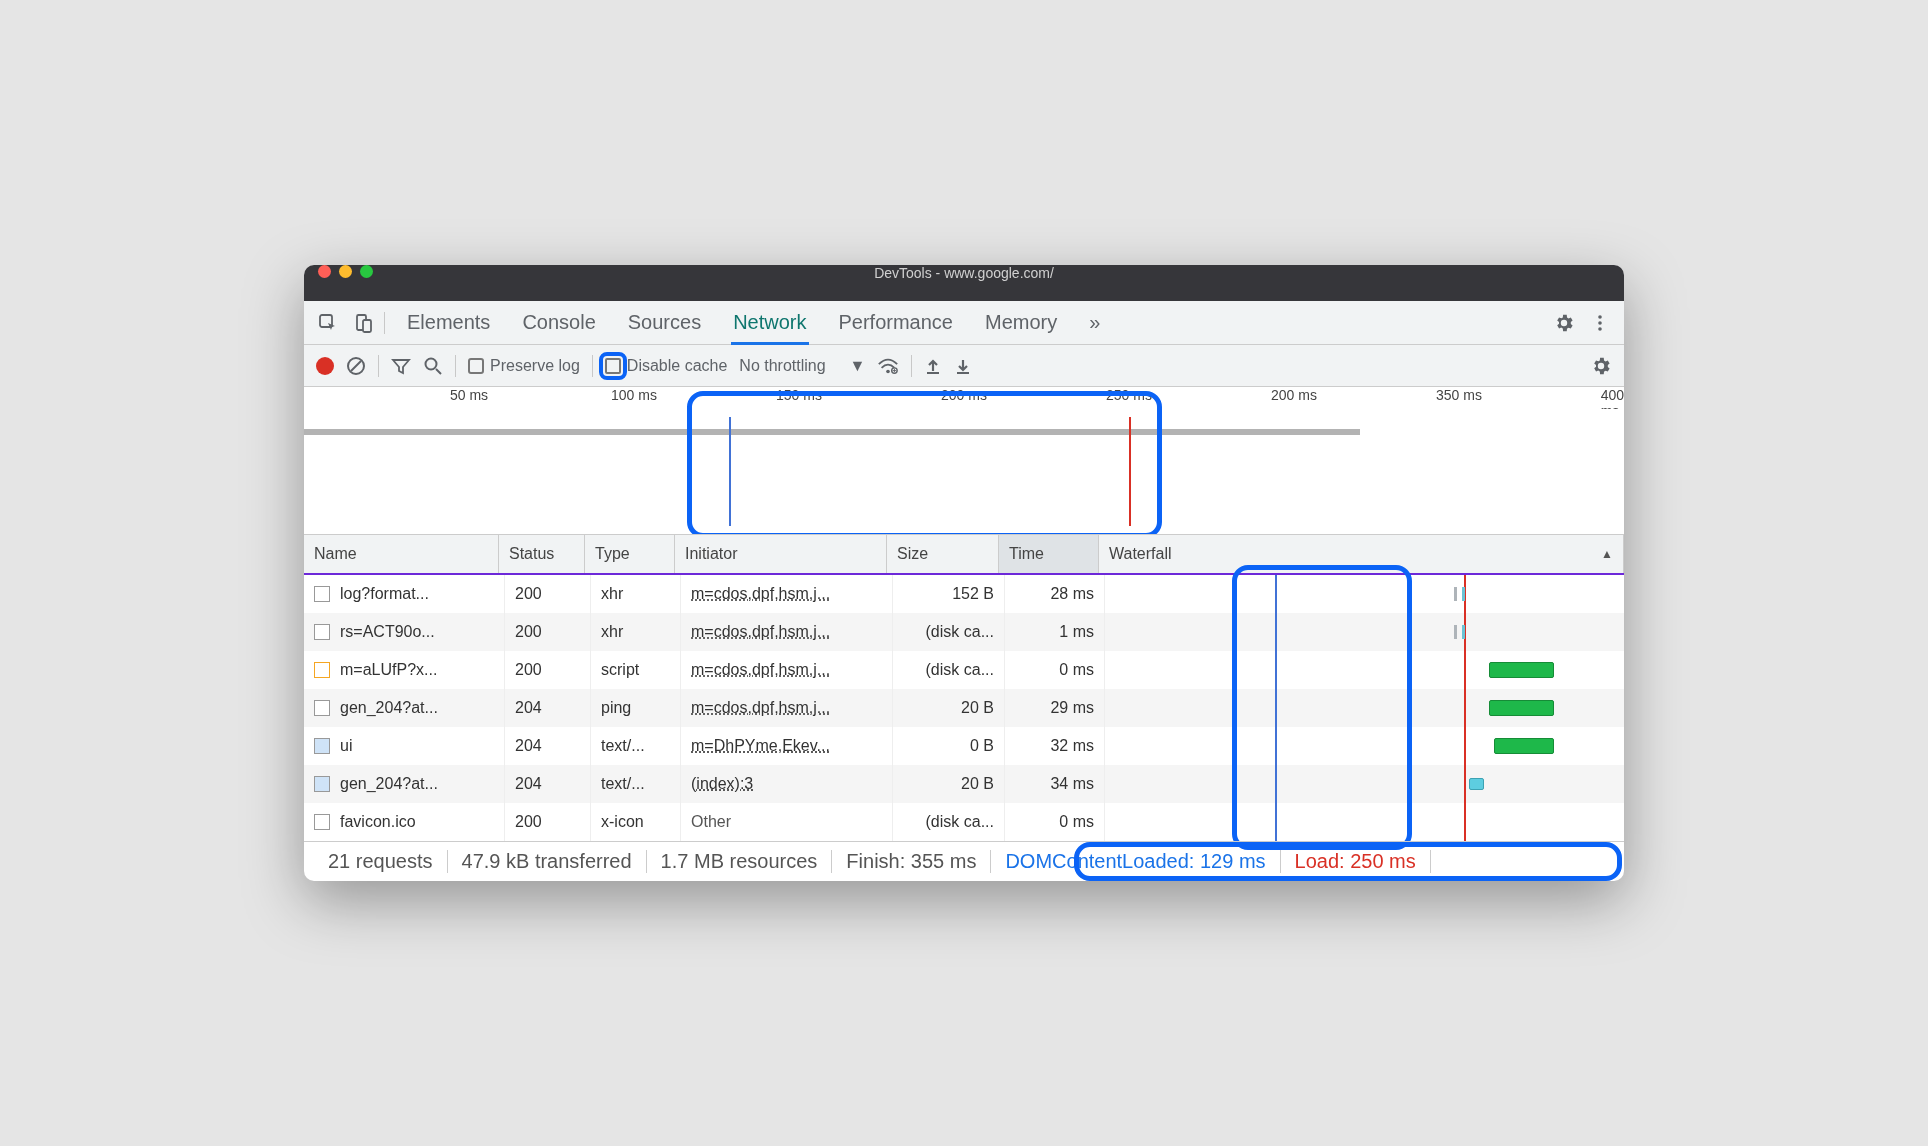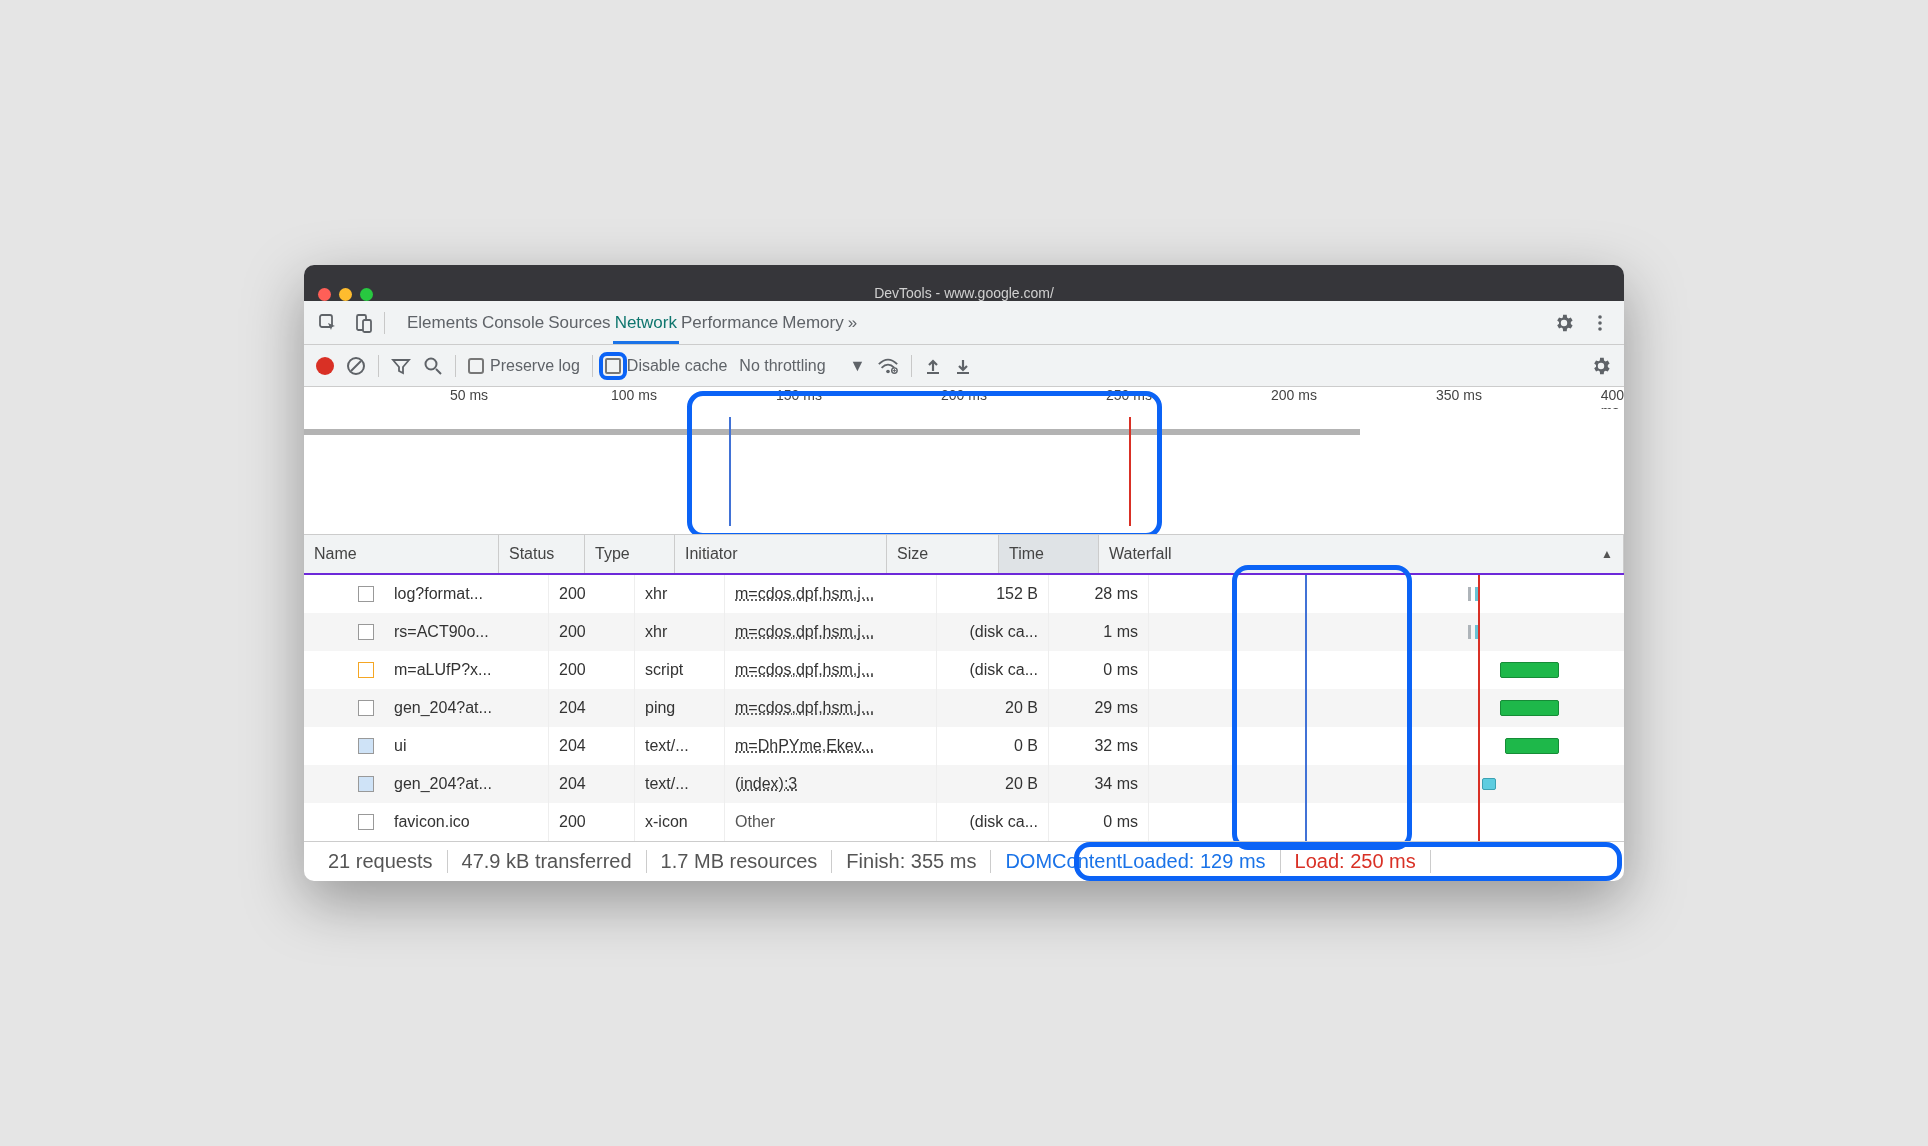--- a/index.html
+++ b/index.html
@@ -16,39 +16,39 @@
   width: 1320px;
   background: #fff;
   border-radius: 10px;
   box-shadow: 0 20px 60px rgba(0,0,0,0.35);
   overflow: hidden;
 }
 .titlebar {
   background: #36363a;
   height: 36px;
   display: flex;
-  align-items: flex-end;
+  align-items: flex-start;
   position: relative;
 }
 .traffic-lights { display: flex; gap: 8px; padding-left: 14px; }
 .tl { width: 13px; height: 13px; border-radius: 50%; }
 .tl.red { background: #ff5f57; }
 .tl.yellow { background: #febc2e; }
 .tl.green { background: #28c840; }
 .window-title {
   position: absolute; left: 0; right: 0; text-align: center;
   color: #d0d0d0; font-size: 14px; font-weight: 500;
   pointer-events: none;
 }
 .tabbar {
   background: #f1f3f4; height: 44px; display: flex; align-items: center;
   border-bottom: 1px solid #ccc; padding: 0 8px; gap: 4px; color: #5f6368;
 }
 .tabbar .icon-btn { width: 32px; height: 32px; display: flex; align-items: center; justify-content: center; }
-.tabbar-tabs { display: flex; margin-left: 16px; margin-right: auto; font-size: 17px; }
+.tabbar-tabs { display: flex; gap: 28px; margin-left: 16px; margin-right: auto; font-size: 20px; }
 .tab { padding: 10px 2px; position: relative; color: #5f6368; }
 .tab.active { color: #0f766e; }
 .tab.active::after { content:""; position:absolute; left:0; right:0; bottom:-1px; height:3px; background:#1a73e8; }
 .toolbar {
   background: #f1f3f4; height: 42px; display:flex; align-items:center;
   gap: 12px; padding: 0 12px; border-bottom: 1px solid #ccc; color:#5f6368;
   font-size: 16px;
 }
 .rec-dot { width: 18px; height: 18px; border-radius: 50%; background:#d93025; }
 .divider { width:1px; height:22px; background:#c8c8c8; }
@@ -78,21 +78,21 @@
 .th.type { width:90px; }
 .th.init { width:212px; }
 .th.size { width:112px; text-align: left; }
 .th.time { width:100px; background:#dfe3e6; position:relative; }
 .th.waterfall { flex:1; display:flex; justify-content:space-between; align-items:center; }
 .sort-arrow { font-size:12px; color:#555; }
 .rows { }
 .row { display:flex; font-size:16px; color:#333; height:38px; align-items:center; }
 .row:nth-child(even) { background:#f5f5f5; }
 .td { padding:0 10px; border-right:1px solid #eee; white-space:nowrap; overflow:hidden; text-overflow:ellipsis; height:100%; display:flex; align-items:center;}
-.td.name { width:201px; gap:20px;margin-left:44px; }
+.td.name { width:201px; gap:10px; }
 .td.status { width:86px; }
 .td.type { width:90px; }
 .td.init { width:212px; }
 .td.init span { text-decoration: underline dotted; color:#333; }
 .td.size { width:112px; justify-content:flex-end; }
 .td.time { width:100px; justify-content:flex-end; }
 .td.waterfall { flex:1; position:relative; border-right:none; }
 .file-ico { width:16px; height:16px; border:1px solid #999; background:#fff; }
 .file-ico.js { border-color:#f5a623; background:#fff; position:relative; }
 .file-ico.img { border-color:#999; background:linear-gradient(#cfe3f7,#cfe3f7); }

